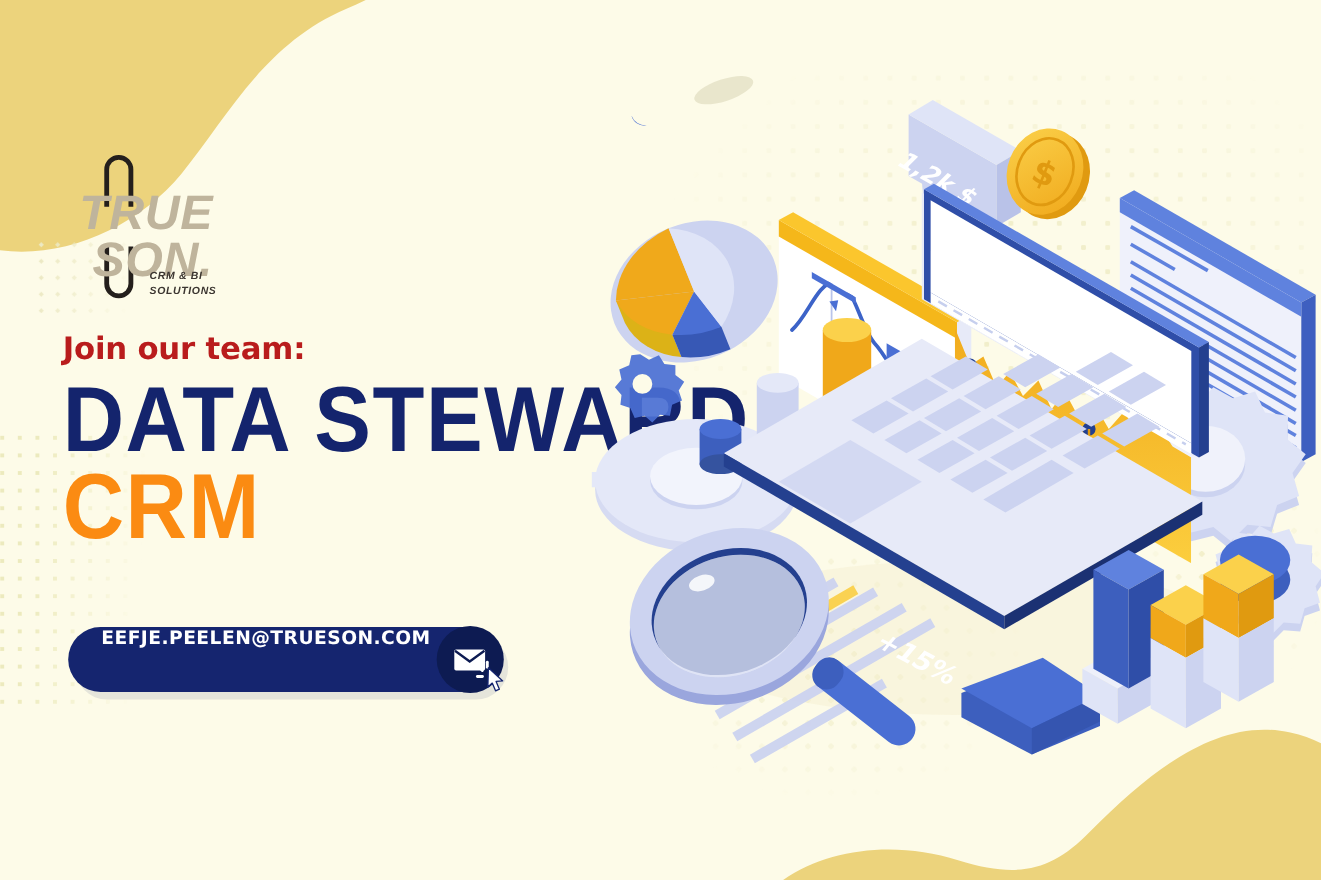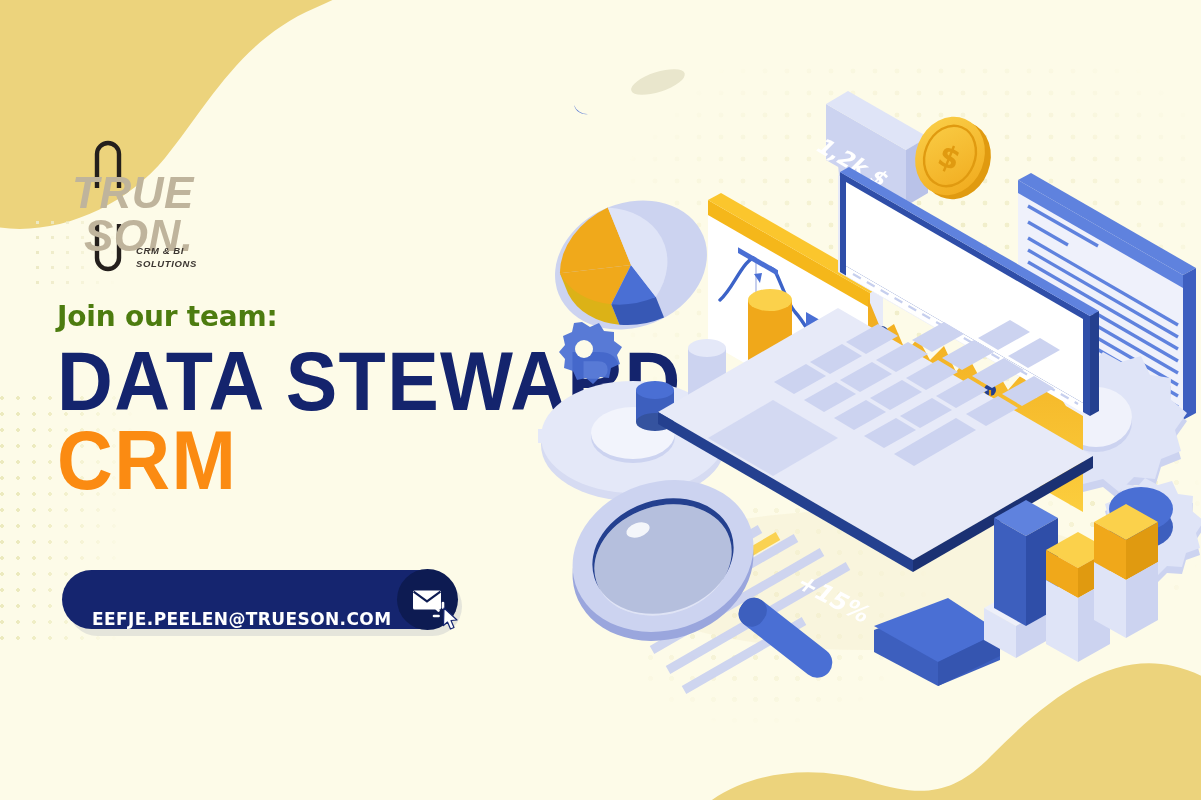--- a/index.html
+++ b/index.html
@@ -56,21 +56,21 @@
     mask-image: radial-gradient(ellipse at 50% 45%, #000 18%, transparent 75%);
   }
 
   
   .logo { position:absolute; left:66px; top:136px; width:130px; height:140px;font-style:italic; }
   .logo svg { display:block; }
 
   
   .copy { position:absolute; left:57px; top:303px; width:560px; }
   .kicker {
-    font-size:28px; font-weight:700; color:#4d7c0f;
+    font-size:28px; font-weight:700; color:#b91c1c;
     letter-spacing:-0.2px; line-height:1;
     font-family:"DejaVu Sans", sans-serif;
   }
   .headline {
     margin-top:12px;
     font-family:"Liberation Sans Narrow","Liberation Sans", sans-serif;
     font-weight:700;
     font-size:84px;
     line-height:.92;
     letter-spacing:1.5px;
@@ -91,21 +91,21 @@
     white-space:nowrap;
   }
 
   
   .cta-wrap { position:absolute; left:62px; top:570px; }
   .cta {
     position:relative;
     height:59px;
     border-radius:30px;
     background:#15256f;
-    display:flex; align-items:flex-end;
+    display:flex; align-items:flex-start;
     padding-left:30px; padding-right:64px;
     box-shadow: 6px 7px 0 rgba(20,36,109,.10);
   }
   .cta-text {
     color:#ffffff;
     font-family:"DejaVu Sans", sans-serif;
     font-size:17px; font-weight:700; letter-spacing:.4px;
     white-space:nowrap;
   }
   .cta-badge {

